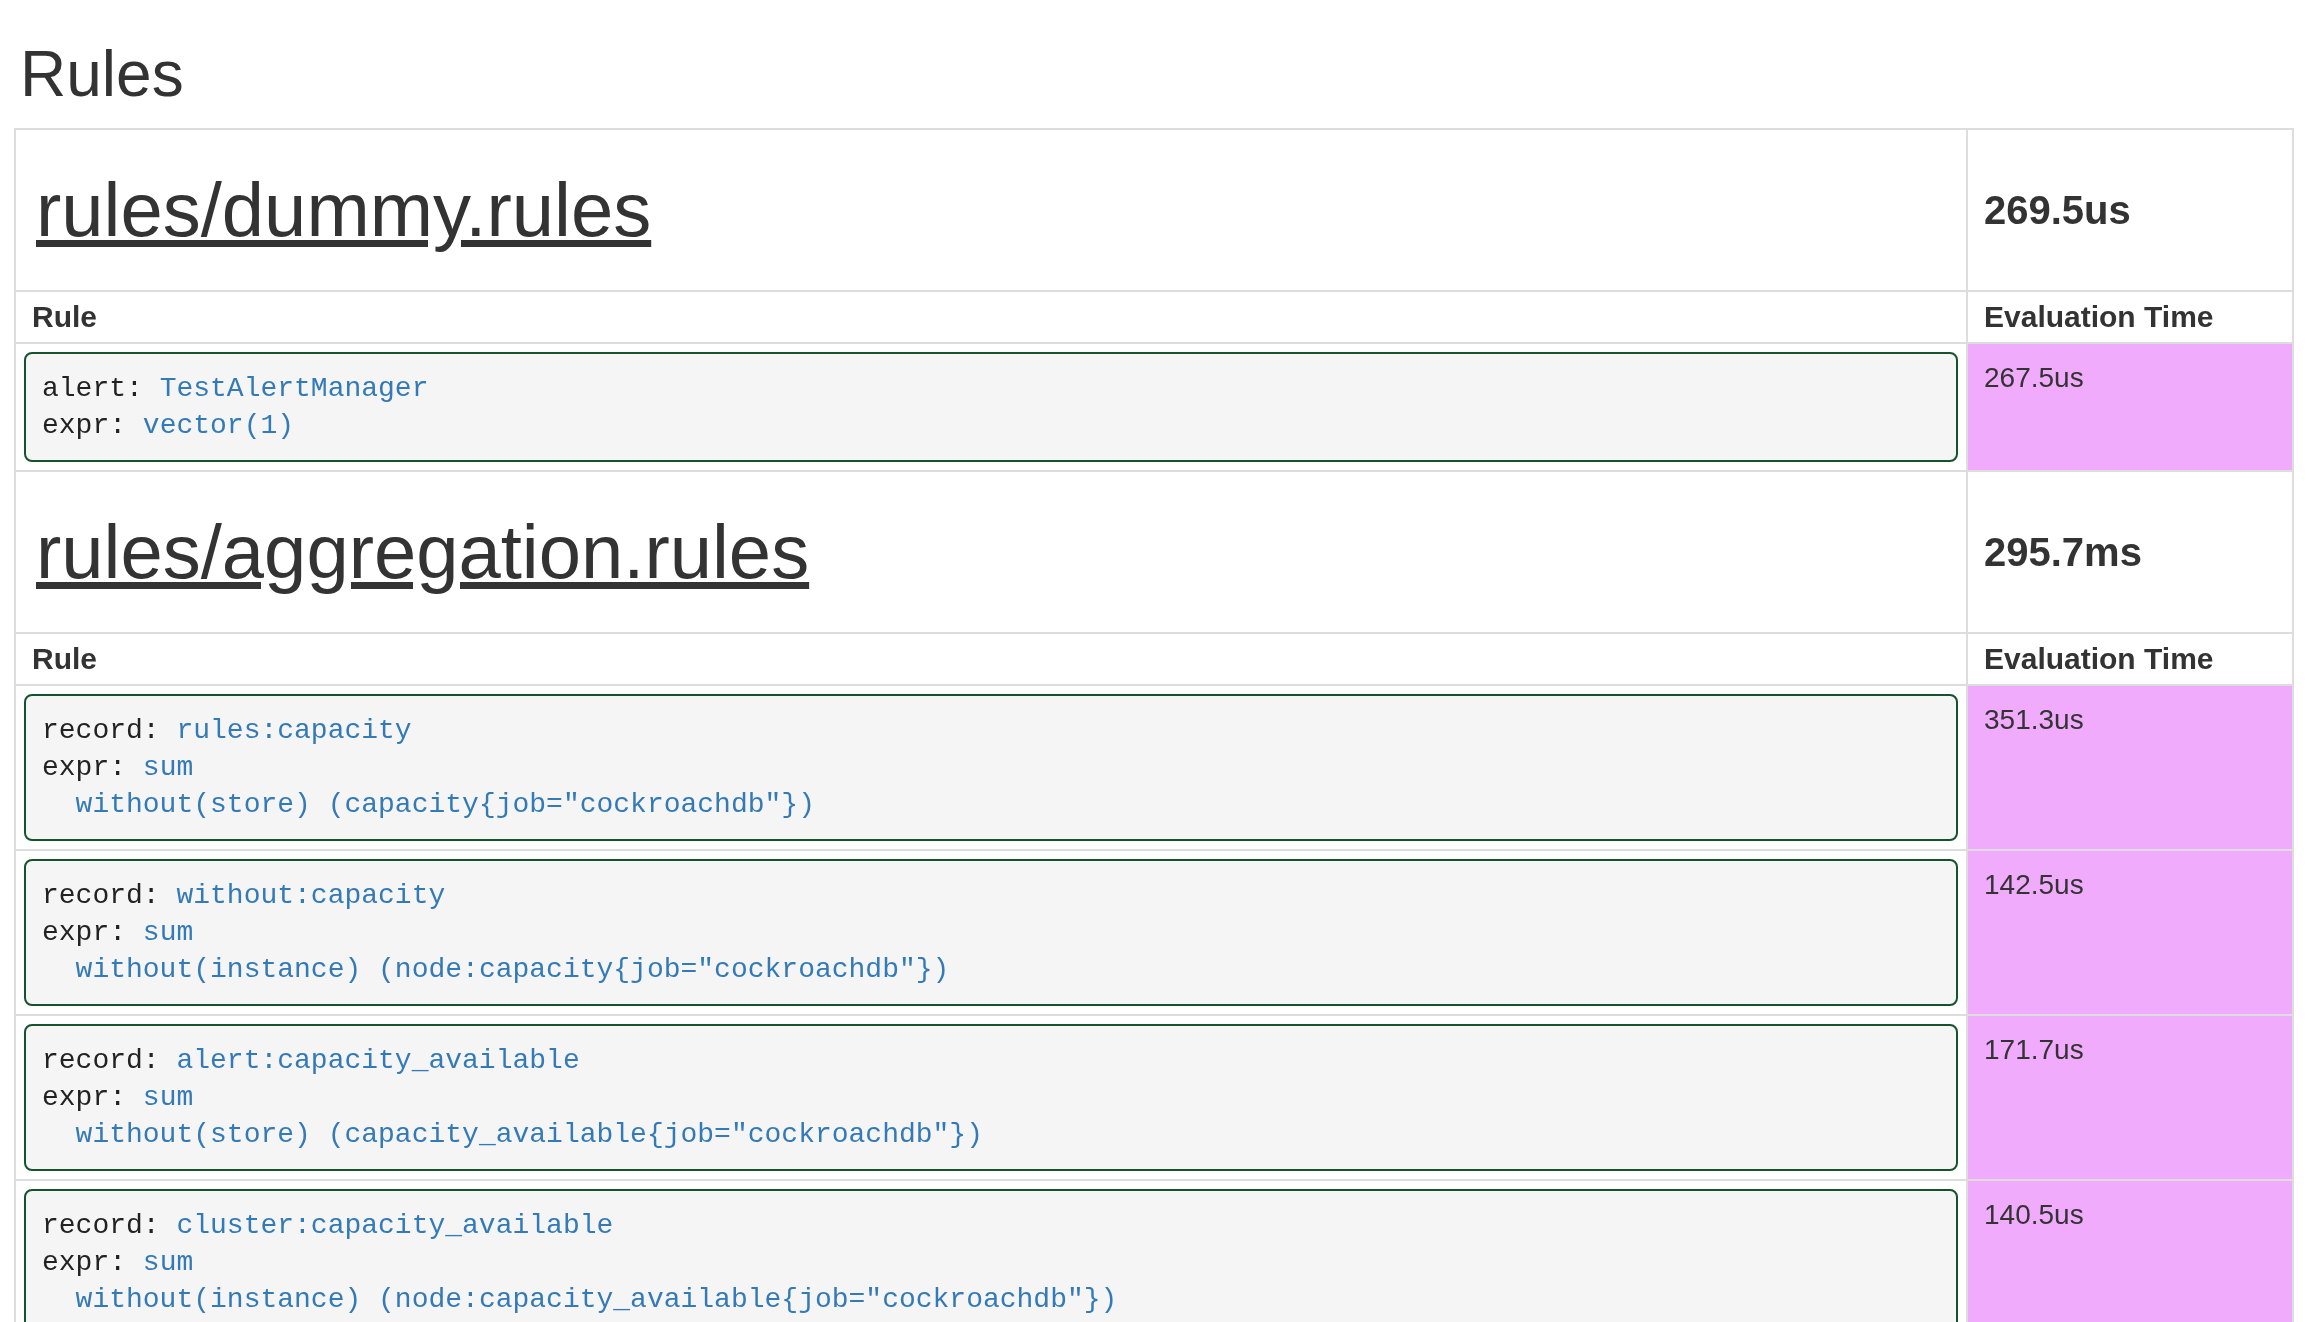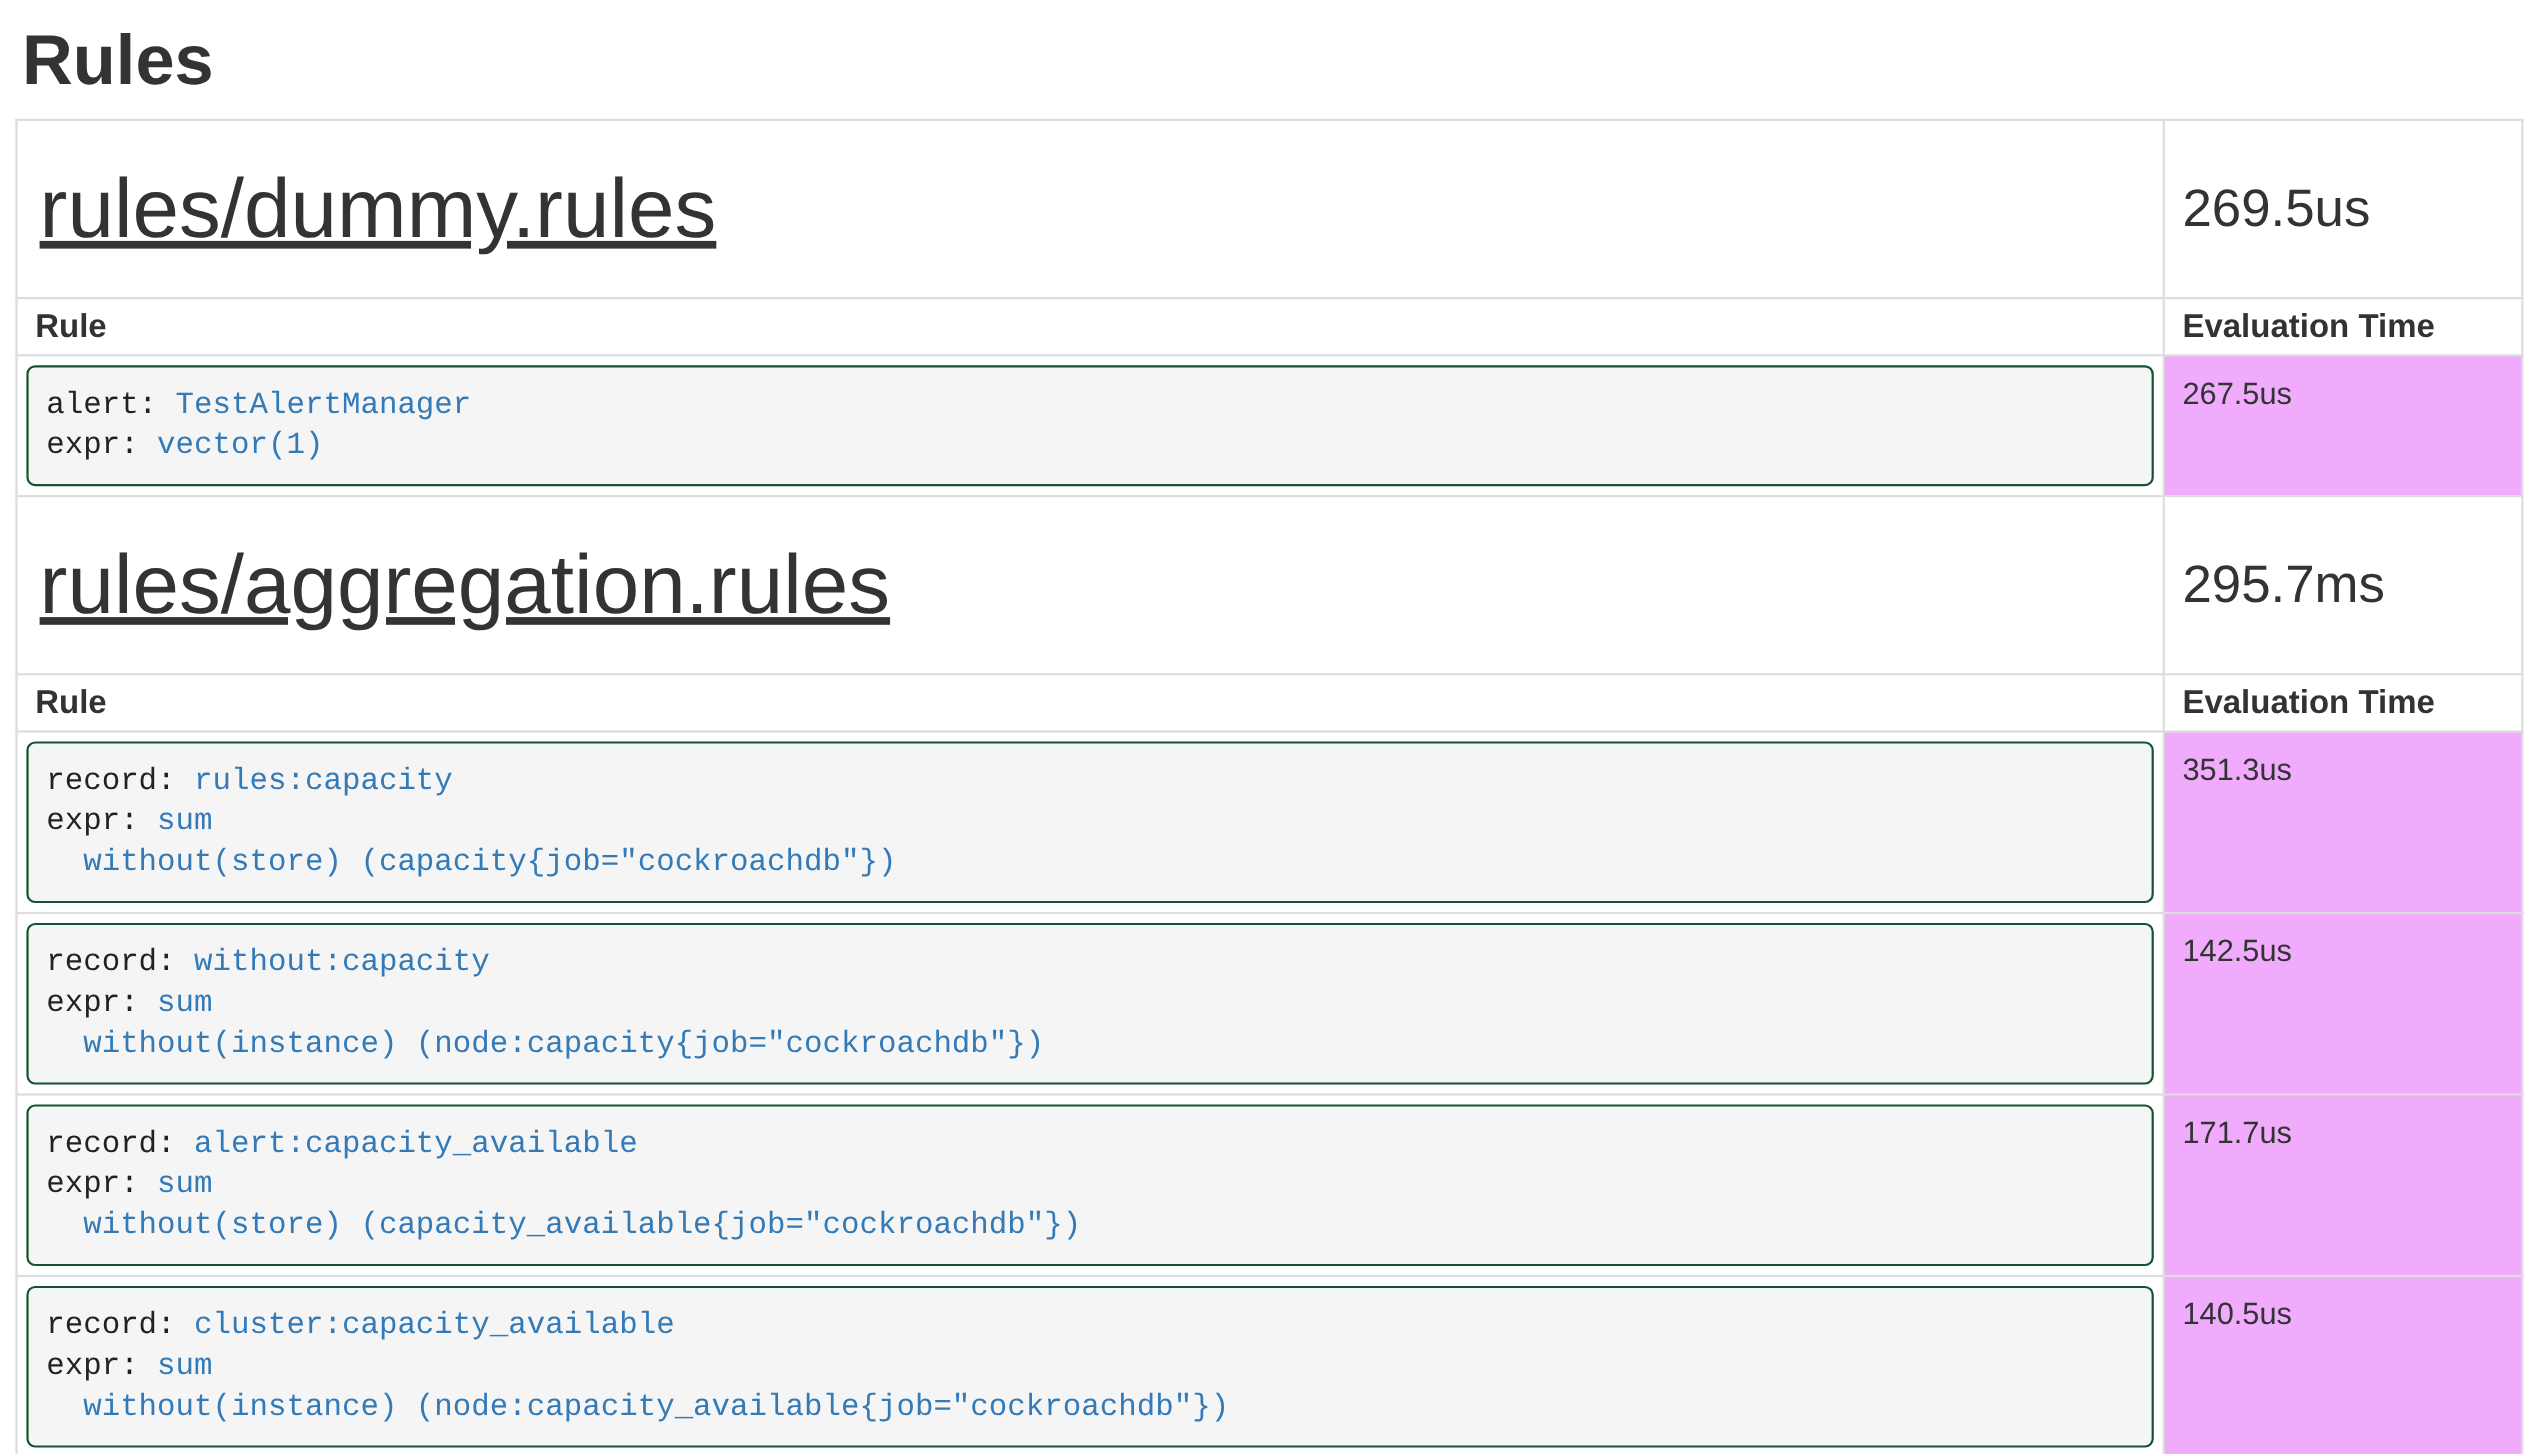--- a/index.html
+++ b/index.html
@@ -12,23 +12,23 @@
   body {
     width: 2316px;
     height: 1322px;
     overflow: hidden;
   }
   .page {
     padding: 0 22px 0 14px;
   }
   .page-title {
     font-size: 64px;
-    font-weight: 700;
+    font-weight: 400;
     color: #333333;
-    margin: 16px 0 16px 6px;
+    margin: 36px 0 16px 6px;
     line-height: 76px;
   }
   table.rules-table {
     width: 100%;
     border-collapse: collapse;
     table-layout: fixed;
   }
   .rules-table col.c-eval { width: 326px; }
   .rules-table td, .rules-table th {
     border: 2px solid #dddddd;
@@ -41,22 +41,22 @@
     font-size: 76px;
     font-weight: 400;
     color: #333333;
     margin: 12px 0 12px 4px;
     line-height: 96px;
     white-space: nowrap;
     text-decoration: underline;
   }
   td.group-total-cell { padding: 14px 16px; vertical-align: middle; }
   .group-total {
-    font-size: 48px;
-    font-weight: 400;
+    font-size: 40px;
+    font-weight: 700;
     color: #333333;
     line-height: 72px;
     white-space: nowrap;
   }
   
   th.col-head {
     padding: 5px 16px;
     font-size: 30px;
     font-weight: 700;
     line-height: 40px;

